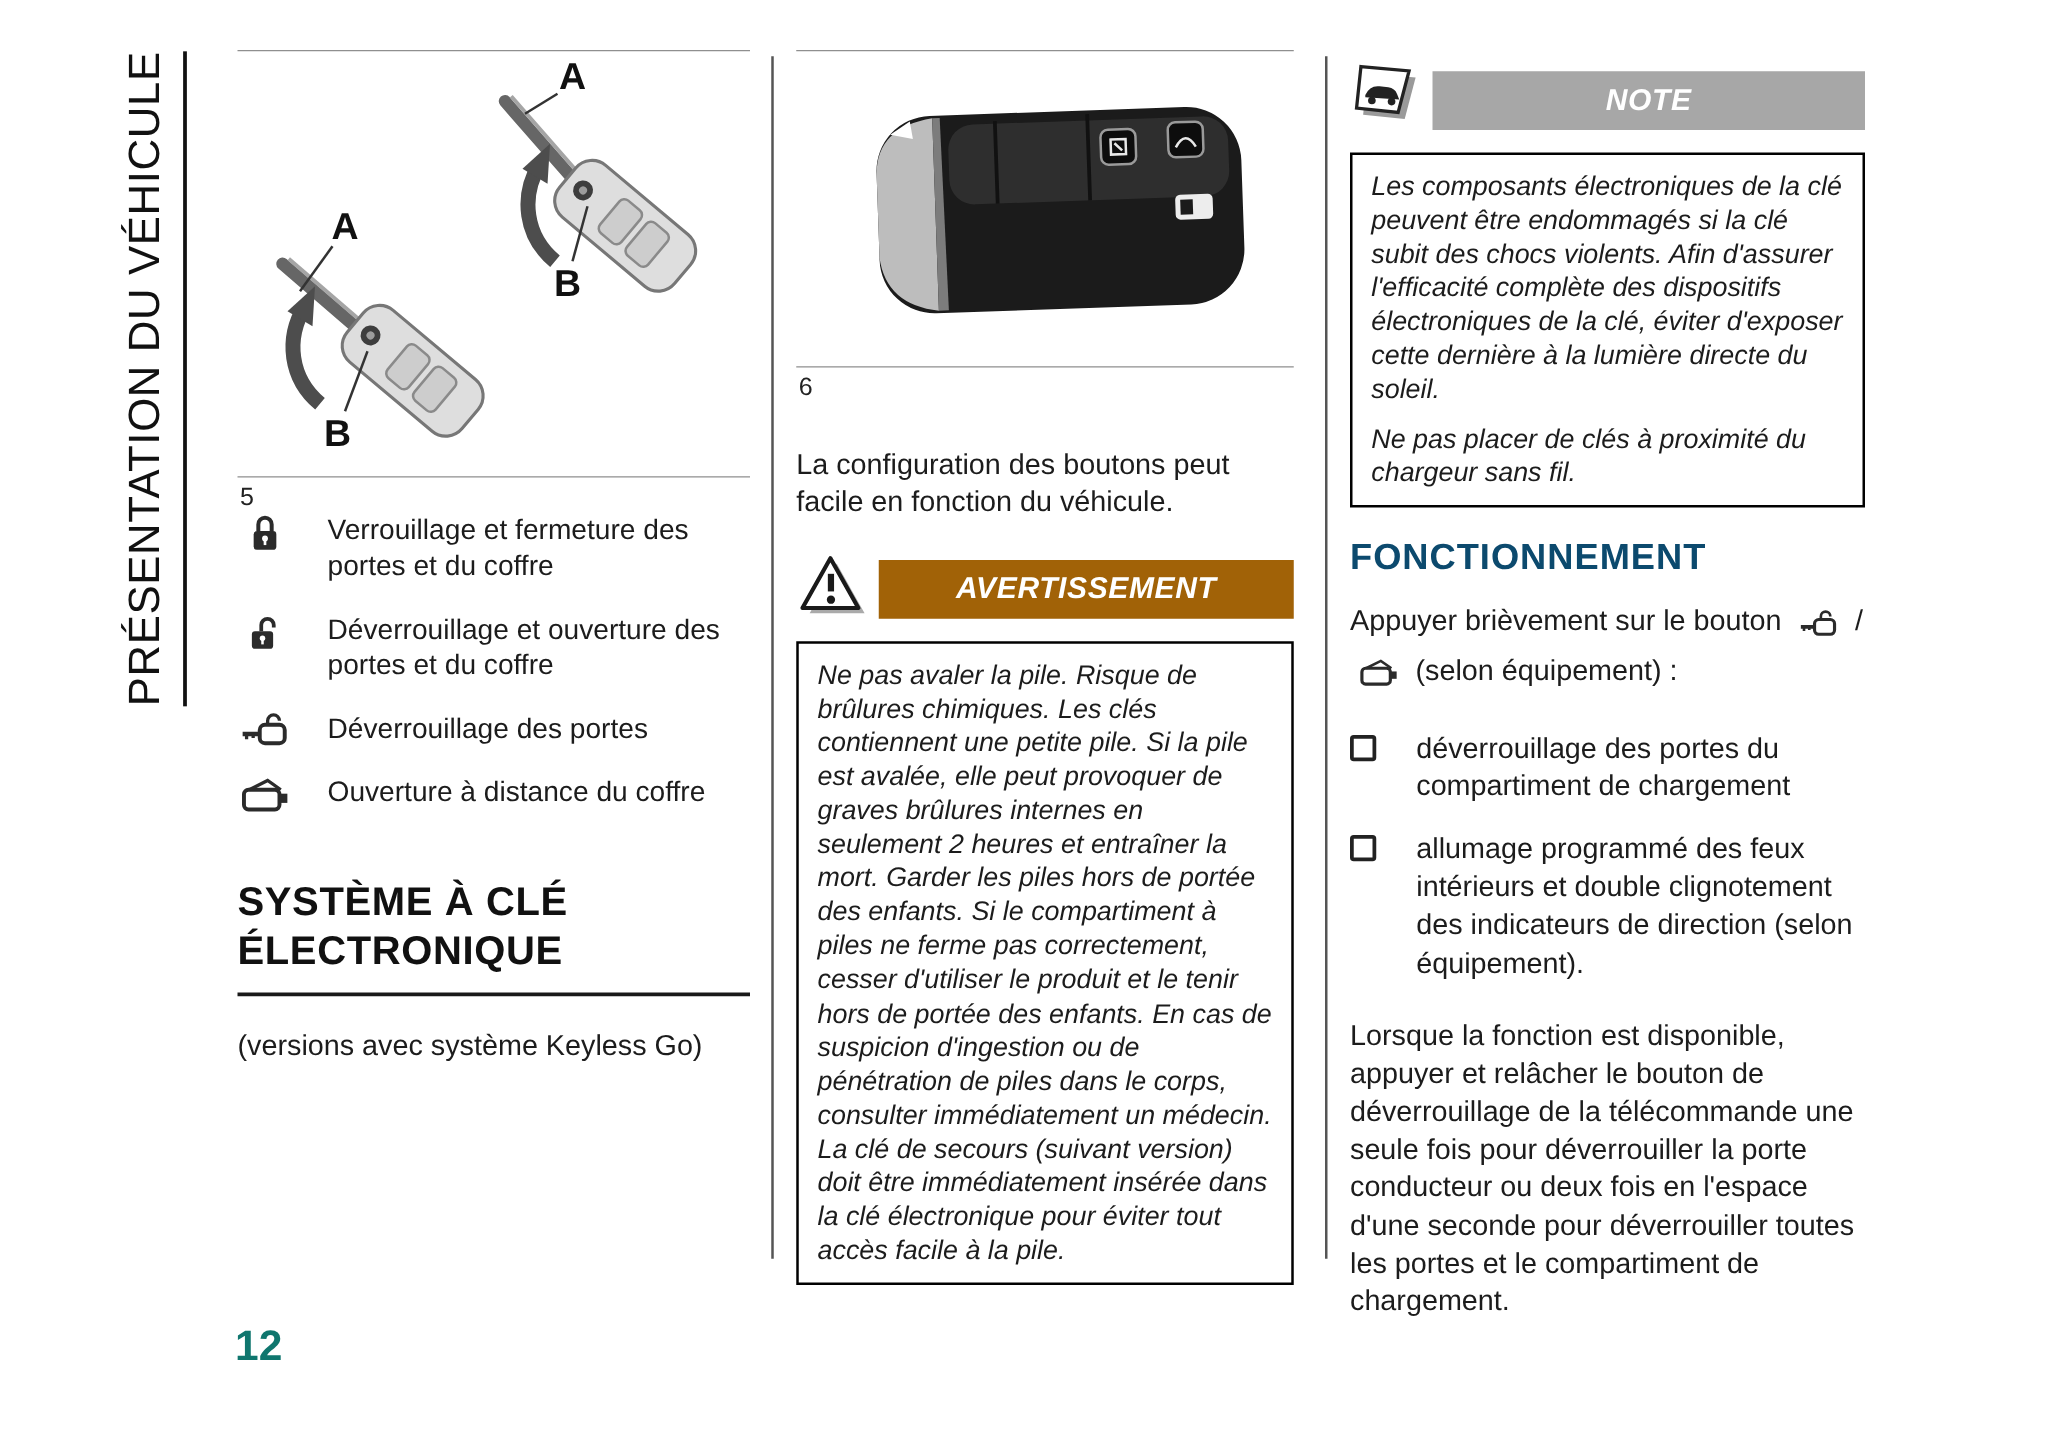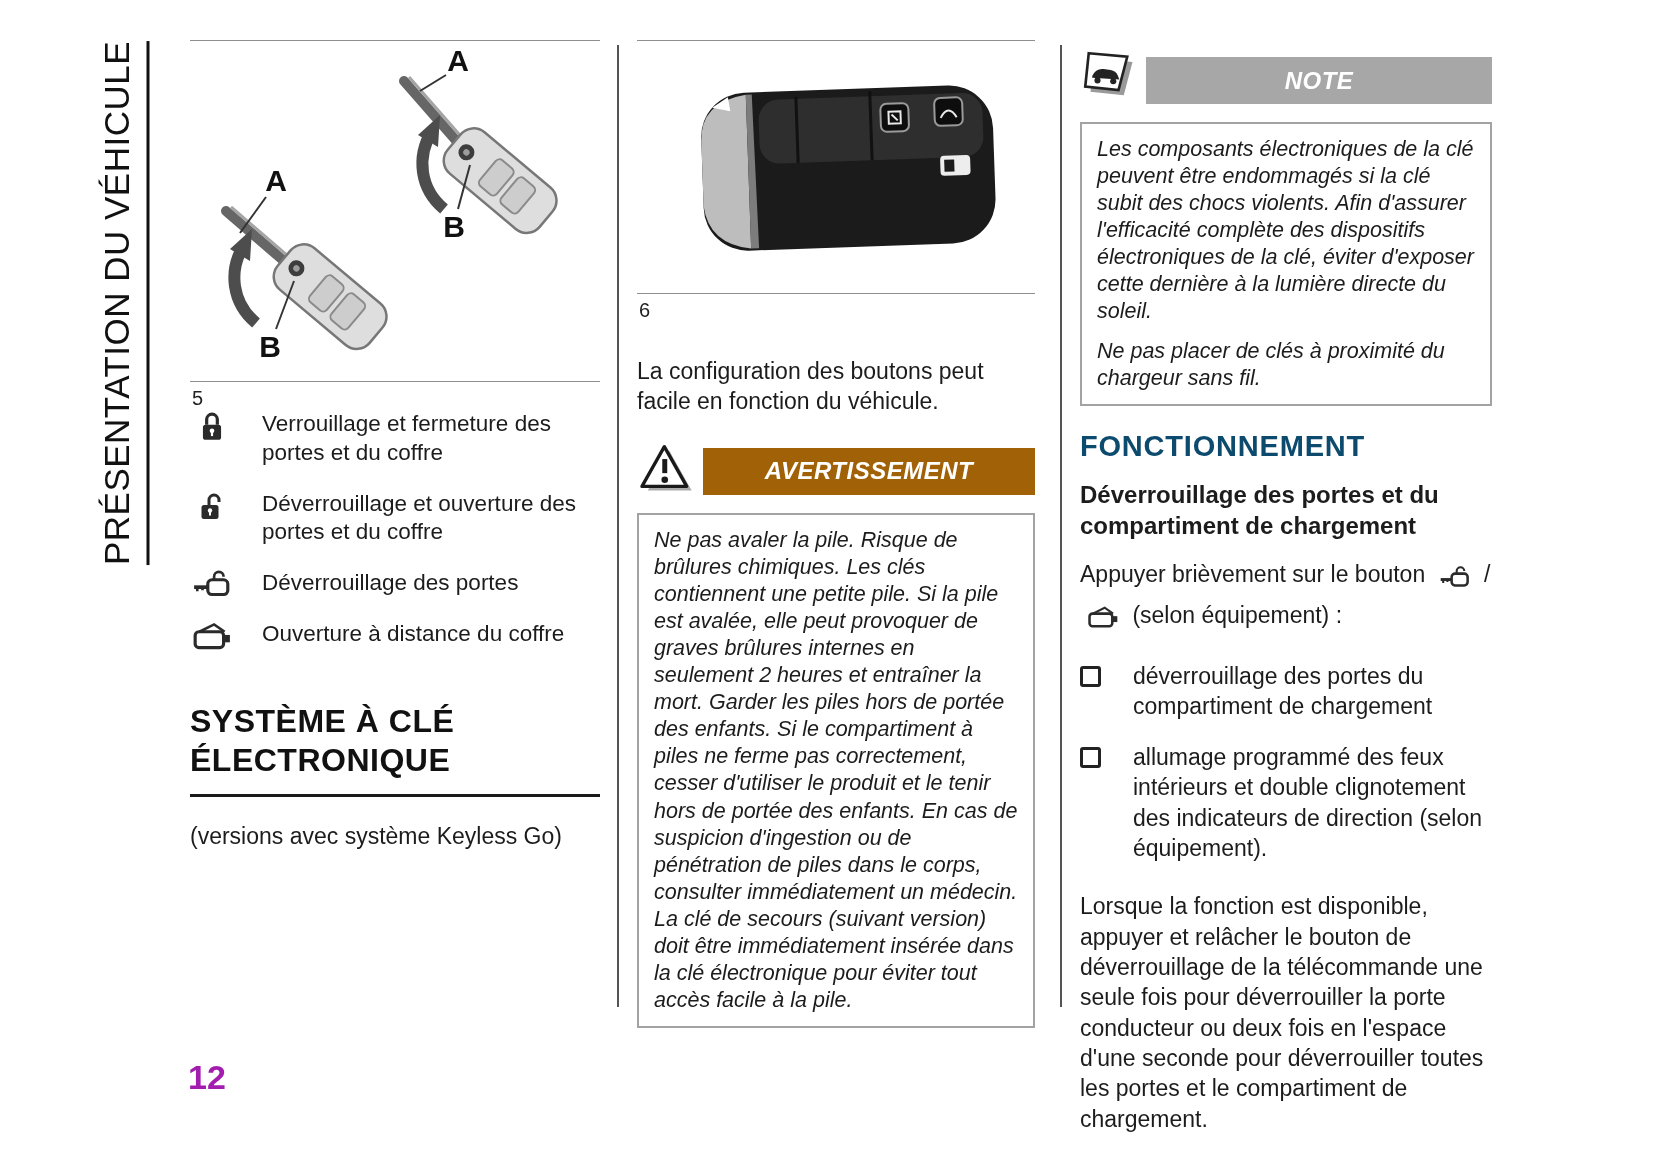--- a/index.html
+++ b/index.html
@@ -30,34 +30,34 @@
   .heading-xl{font-size:32px;font-weight:bold;letter-spacing:.5px;line-height:1.22;margin-top:51px;color:#111;}
   .heading-rule{border-top:3px solid #1a1a1a;margin-top:14px;}
   .keyless{font-size:23px;margin-top:24px;}
   .body-text{font-size:23px;line-height:1.32;}
   .mt-mid-intro{margin-top:34px;}
   
   .box-header{display:flex;align-items:flex-end;margin-top:26px;}
   .box-icon-wrap{width:66px;flex:0 0 66px;display:flex;align-items:center;}
   .gray-bar{flex:1;height:47px;display:flex;align-items:center;justify-content:center;}
   .bar-title{color:#fff;font-weight:bold;font-style:italic;font-size:24px;letter-spacing:.5px;}
-  .frame-box{border:2px solid #a3a3a3;margin-top:18px;padding:12px 15px;}
+  .frame-box{border:2px solid #000000;margin-top:18px;padding:12px 15px;}
   .italic-text{font-style:italic;font-size:21.5px;line-height:1.26;}
   .frame-box p{margin:0;}
   .frame-box p + p{margin-top:12px;}
   .note-header{margin-top:8px;}
   
   .heading-lg{font-size:29px;font-weight:bold;letter-spacing:.8px;margin-top:24px;color:#0c4a6e;}
   .subheading{font-size:24px;font-weight:bold;line-height:1.3;margin-top:16px;}
   .intro-line{margin-top:16px;font-size:23px;line-height:1.5;}
   .inline-icon{display:inline-block;vertical-align:-6px;margin:0 7px;}
   .bullet-row{display:flex;gap:32px;margin-top:20px;align-items:flex-start;}
   .bullet-sq{width:15px;height:15px;border:3px solid #222;border-radius:3px;flex:0 0 15px;margin-top:5px;}
   .closing{margin-top:28px;}
-  .page-num{position:absolute;left:188px;top:1058px;font-size:34px;font-weight:bold;color:#a21caf;}
+  .page-num{position:absolute;left:188px;top:1058px;font-size:34px;font-weight:bold;color:#0f766e;}
   svg text{font-family:"Liberation Sans",sans-serif;}
 </style>
 </head>
 <body>
 
 <div class="page">
 
   <div class="vtitle">PRÉSENTATION DU VÉHICULE</div>
 
   <div class="divider div1"></div>
@@ -220,21 +220,20 @@
         <span class="bar-title">NOTE</span>
       </span>
     </div>
 
     <div class="frame-box">
       <p class="italic-text">Les composants électroniques de la clé peuvent être endommagés si la clé subit des chocs violents. Afin d'assurer l'efficacité complète des dispositifs électroniques de la clé, éviter d'exposer cette dernière à la lumière directe du soleil.</p>
       <p class="italic-text">Ne pas placer de clés à proximité du chargeur sans fil.</p>
     </div>
 
     <div class="heading-lg">FONCTIONNEMENT</div>
-    <div class="subheading">Déverrouillage des portes et du compartiment de chargement</div>
 
     <p class="intro-line">
       <span>Appuyer brièvement sur le bouton</span>
       <span class="inline-icon">
         <svg viewBox="0 0 38 26" width="32" height="22">
           <path d="M2 16 h13" stroke="#2b2b2b" stroke-width="3.5" fill="none"></path>
           <path d="M5 16 v4 M10 16 v3" stroke="#2b2b2b" stroke-width="2.5" fill="none"></path>
           <rect x="15" y="9" width="19" height="14" rx="4" fill="none" stroke="#2b2b2b" stroke-width="3"></rect>
           <path d="M21 9 V6 a4.5 4.5 0 0 1 9 0" fill="none" stroke="#2b2b2b" stroke-width="2.5"></path>
         </svg>

